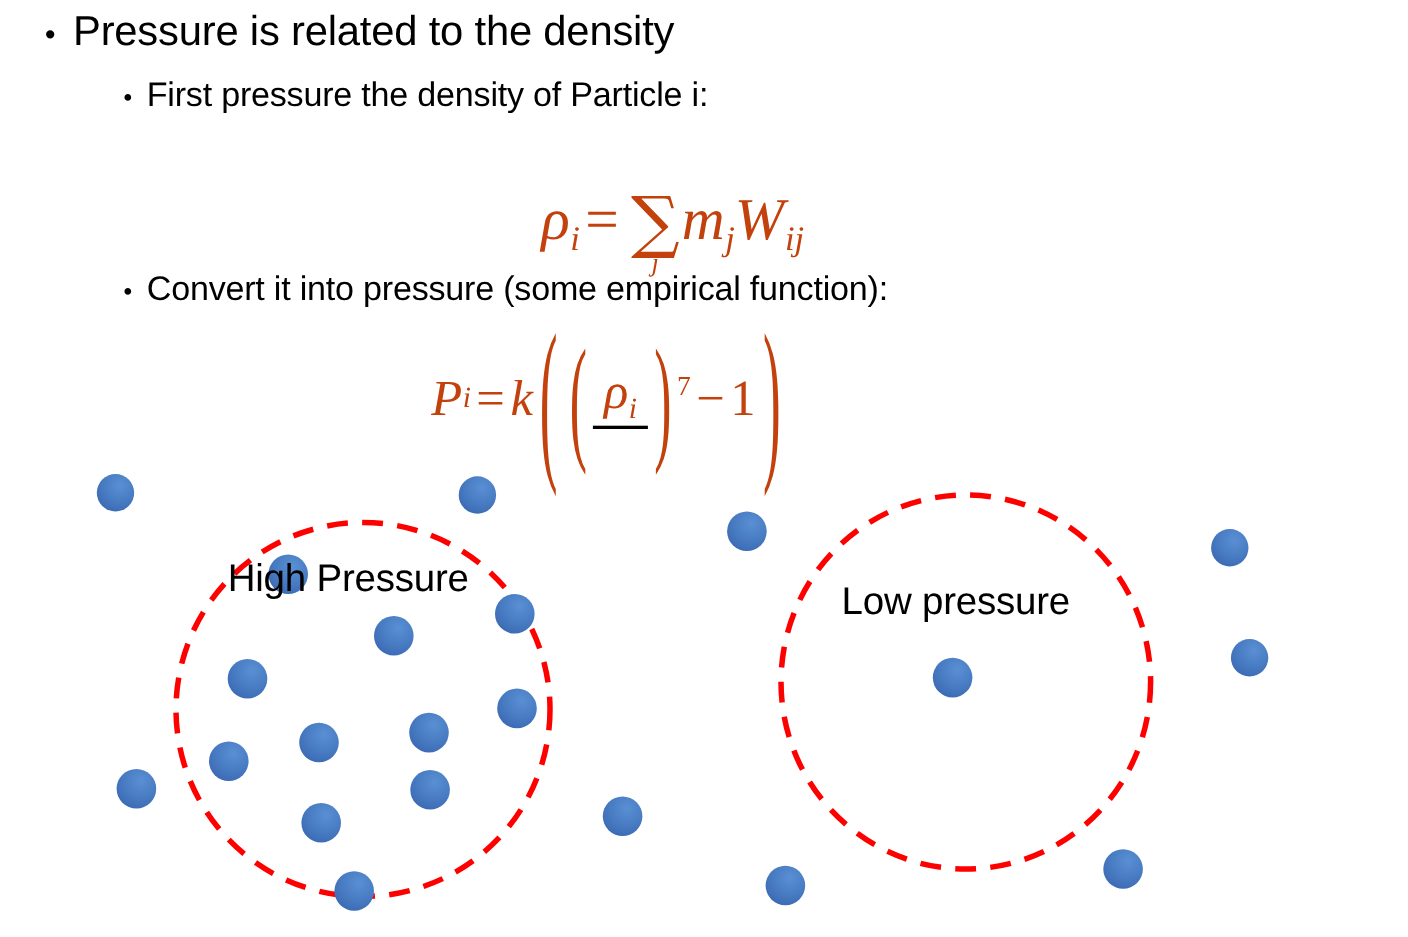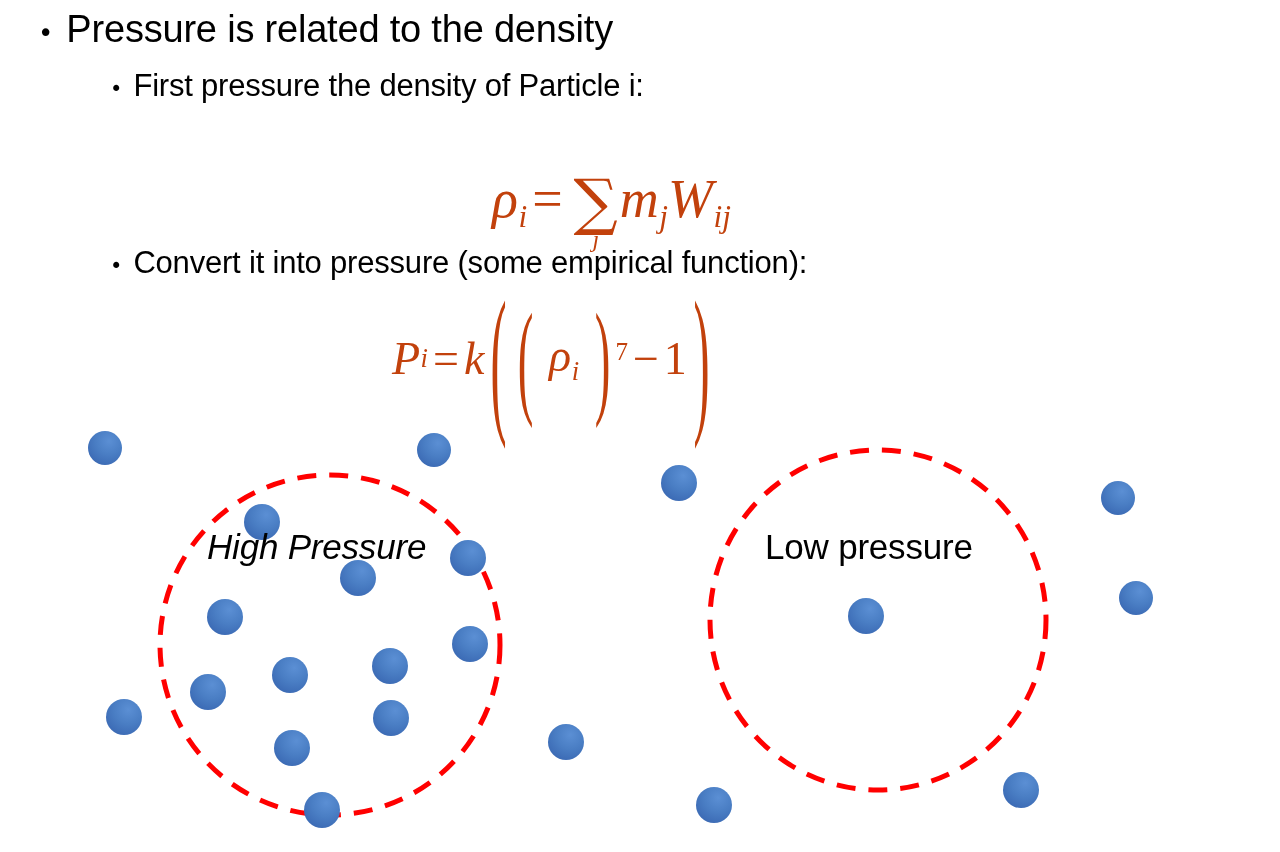--- a/index.html
+++ b/index.html
@@ -101,21 +101,21 @@
   }
   .paren-mid {
     font-family: "Liberation Serif", serif;
     display: inline-block;
     transform: scaleY(2.75) scaleX(1.02);
     transform-origin: center;
     margin: 0 4px;
   }
   .frac {
     display: inline-flex;
-    flex-direction: row;
+    flex-direction: column;
     align-items: center;
     vertical-align: middle;
     margin: 0 2px;
   }
   .frac .num, .frac .den {
     padding: 0 10px;
     line-height: 1.05;
   }
   .frac .bar {
     width: 100%;
@@ -214,17 +214,17 @@
       <div class="particle" style="left: 272px; top: 657px; width: 36px; height: 36px;"></div>
       <div class="particle" style="left: 372px; top: 648px; width: 36px; height: 36px;"></div>
       <div class="particle" style="left: 190px; top: 674px; width: 36px; height: 36px;"></div>
       <div class="particle" style="left: 106px; top: 699px; width: 36px; height: 36px;"></div>
       <div class="particle" style="left: 373px; top: 700px; width: 36px; height: 36px;"></div>
       <div class="particle" style="left: 274px; top: 730px; width: 36px; height: 36px;"></div>
       <div class="particle" style="left: 548px; top: 724px; width: 36px; height: 36px;"></div>
       <div class="particle" style="left: 304px; top: 792px; width: 36px; height: 36px;"></div>
       <div class="particle" style="left: 696px; top: 787px; width: 36px; height: 36px;"></div>
       <div class="particle" style="left: 1003px; top: 772px; width: 36px; height: 36px;"></div>
-      <div class="region-label" style="left: 207px; top: 527px; font-style: italic;">High Pressure</div>
+      <div class="region-label" style="left: 207px; top: 506px;">High Pressure</div>
       <div class="region-label" style="left: 765px; top: 527px;">Low pressure</div>
     </div>
 
 </div>
 
 </body></html>

